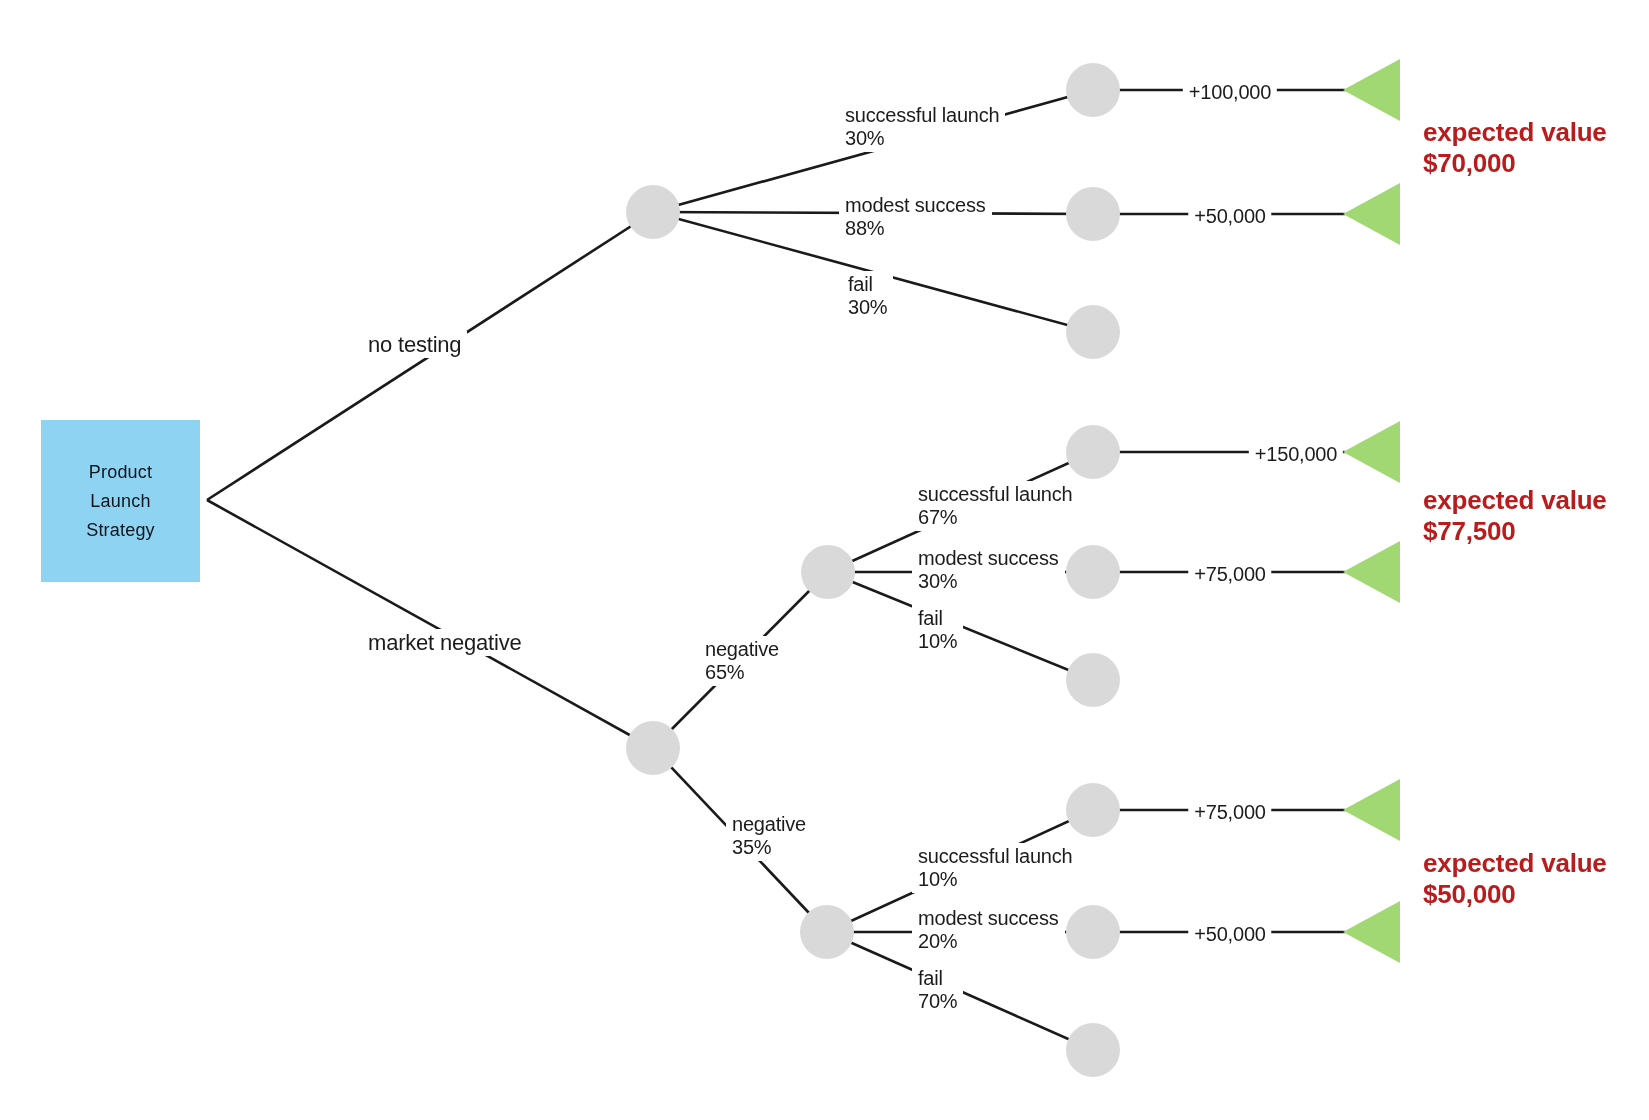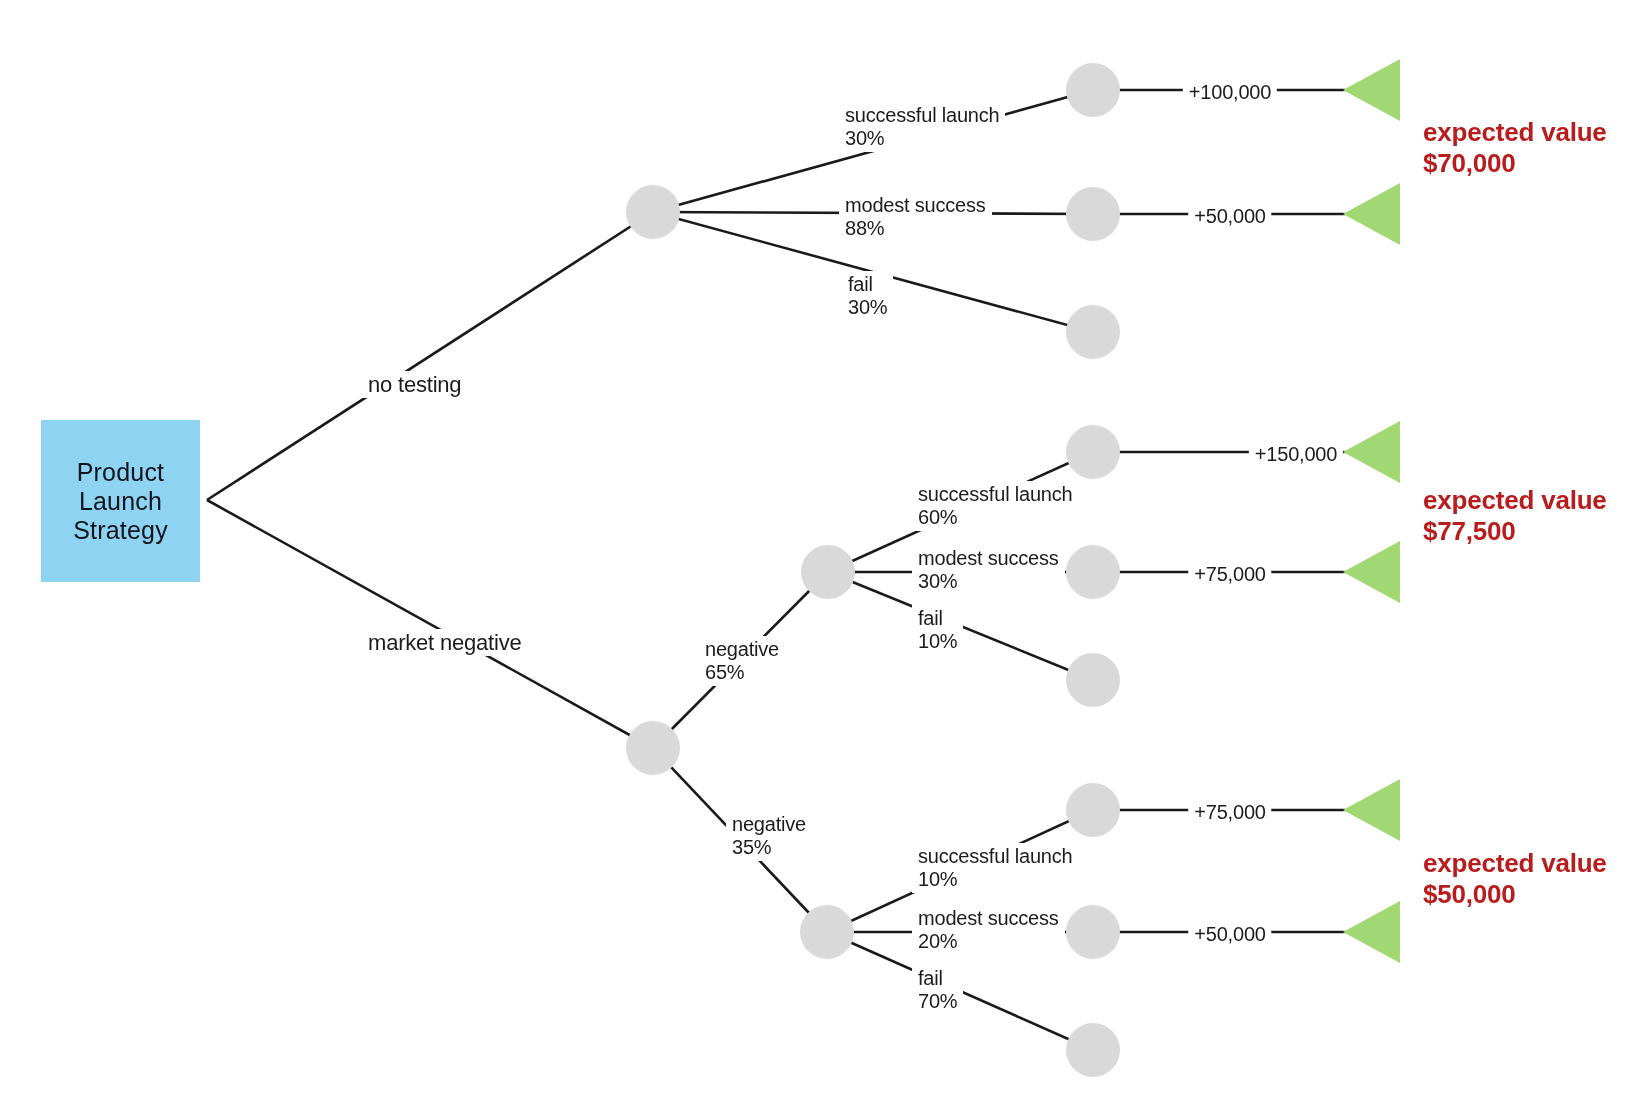--- a/index.html
+++ b/index.html
@@ -18,21 +18,21 @@
   svg.tree polygon { fill: var(--terminal_fill, #a1d873); }
 
   .root-box {
     position: absolute;
     left: 41px; top: 420px;
     width: 159px; height: 162px;
     background: var(--root_fill, #8ed3f2);
     display: flex; align-items: center; justify-content: center;
     text-align: center;
     white-space: pre-line;
-    font-size: 25px; line-height: 29px;
+    font-size: 18px; line-height: 29px;
     color: #10151c;
     letter-spacing: 0.2px;
   }
 
   .lbl {
     position: absolute;
     background: #ffffff;
     white-space: nowrap;
     padding: 2px 6px;
     font-size: 20px;
@@ -107,21 +107,21 @@
       <circle cx="1093" cy="810" r="27"></circle>
       <circle cx="1093" cy="932" r="27"></circle>
       <circle cx="1093" cy="1050" r="27"></circle>
     </g>
   </svg>
 
   <div class="root-box">Product
 Launch
 Strategy</div>
 
-  <div class="lbl decision-lbl" style="left:362px; top:331px;margin-top:40px;">no testing</div>
+  <div class="lbl decision-lbl" style="left:362px; top:331px;">no testing</div>
   <div class="lbl decision-lbl" style="left:362px; top:629px;">market negative</div>
 
   <div class="lbl" style="left:839px; top:102px;">
     <div>successful launch</div>
     <div>30%</div>
   </div>
   <div class="lbl" style="left:839px; top:192px;">
     <div>modest success</div>
     <div>88%</div>
   </div>
@@ -134,21 +134,21 @@
     <div>negative</div>
     <div>65%</div>
   </div>
   <div class="lbl" style="left:699px; top:811px;margin-left:27px;">
     <div>negative</div>
     <div>35%</div>
   </div>
 
   <div class="lbl" style="left:912px; top:481px;">
     <div>successful launch</div>
-    <div>60%</div>
+    <div>67%</div>
   </div>
   <div class="lbl" style="left:912px; top:545px;">
     <div>modest success</div>
     <div>30%</div>
   </div>
   <div class="lbl" style="left:912px; top:605px;">
     <div>fail</div>
     <div>10%</div>
   </div>
 

